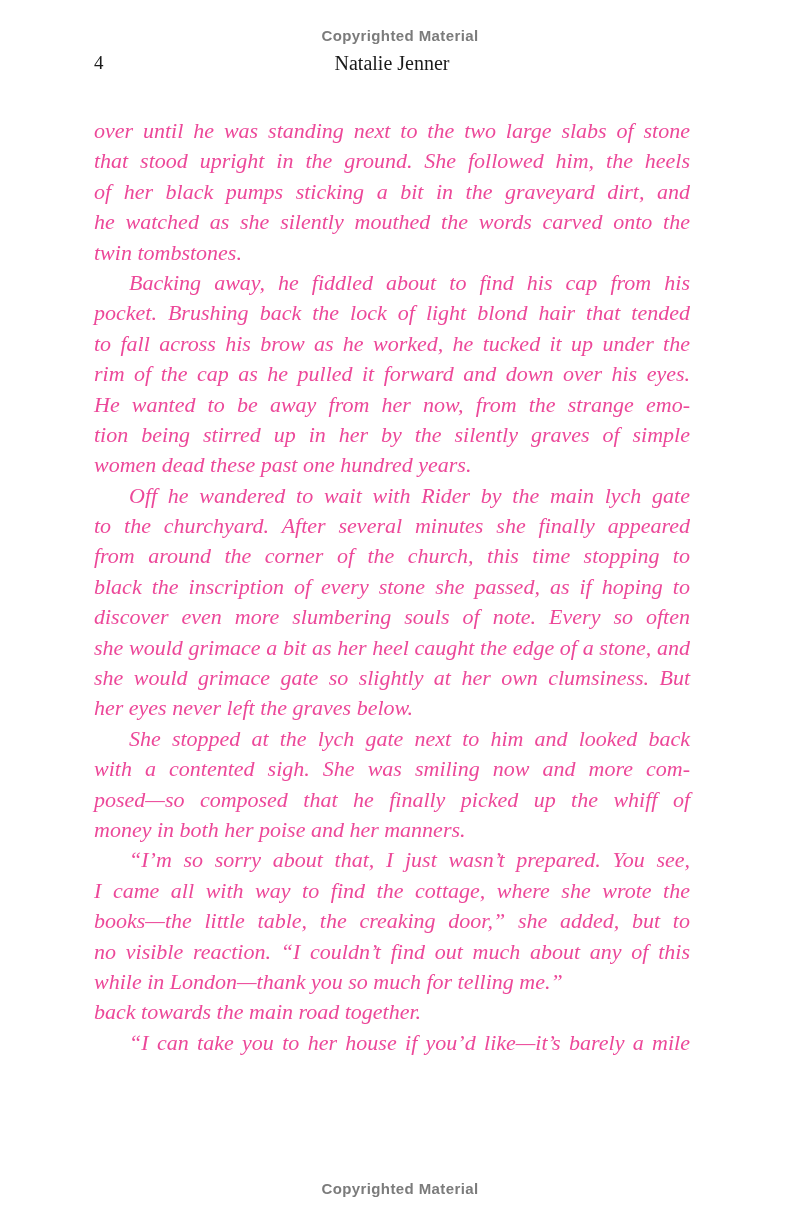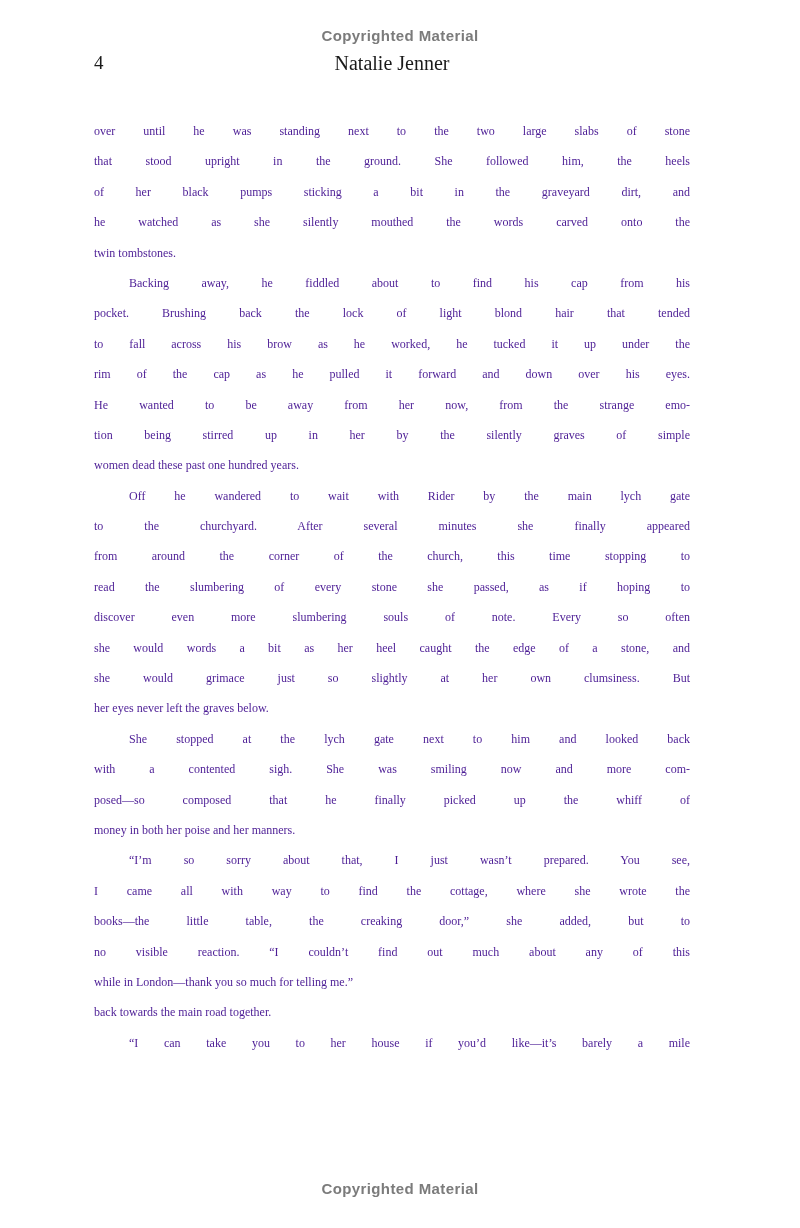--- a/index.html
+++ b/index.html
@@ -49,22 +49,23 @@
     width: 100%;
     text-align: center;
     font-size: 20px;
     color: #1a1a1a;
   }
   .body-text {
     position: absolute;
     top: 116px;
     left: 94px;
     width: 596px;
-    color: #4c1d95;
-    font-size: 12px;
+    color: #ec4899;
+    font-size: 22px;
+    font-style: italic;
   }
   .line {
     line-height: 30.4px;
     height: 30.4px;
     text-align: justify;
     text-align-last: justify;
     white-space: normal;
   }
   .line.last {
     text-align-last: left;
@@ -93,24 +94,24 @@
       <div class="line indent">Backing away, he fiddled about to find his cap from his</div>
       <div class="line">pocket. Brushing back the lock of light blond hair that tended</div>
       <div class="line">to fall across his brow as he worked, he tucked it up under the</div>
       <div class="line">rim of the cap as he pulled it forward and down over his eyes.</div>
       <div class="line">He wanted to be away from her now, from the strange emo-</div>
       <div class="line">tion being stirred up in her by the silently graves of simple</div>
       <div class="line last">women dead these past one hundred years.</div>
       <div class="line indent">Off he wandered to wait with Rider by the main lych gate</div>
       <div class="line">to the churchyard. After several minutes she finally appeared</div>
       <div class="line">from around the corner of the church, this time stopping to</div>
-      <div class="line">read the slumbering of every stone she passed, as if hoping to</div>
+      <div class="line">black the inscription of every stone she passed, as if hoping to</div>
       <div class="line">discover even more slumbering souls of note. Every so often</div>
-      <div class="line">she would words a bit as her heel caught the edge of a stone, and</div>
-      <div class="line">she would grimace just so slightly at her own clumsiness. But</div>
+      <div class="line">she would grimace a bit as her heel caught the edge of a stone, and</div>
+      <div class="line">she would grimace gate so slightly at her own clumsiness. But</div>
       <div class="line last">her eyes never left the graves below.</div>
       <div class="line indent">She stopped at the lych gate next to him and looked back</div>
       <div class="line">with a contented sigh. She was smiling now and more com-</div>
       <div class="line">posed—so composed that he finally picked up the whiff of</div>
       <div class="line last">money in both her poise and her manners.</div>
       <div class="line indent">“I’m so sorry about that, I just wasn’t prepared. You see,</div>
       <div class="line">I came all with way to find the cottage, where she wrote the</div>
       <div class="line">books—the little table, the creaking door,” she added, but to</div>
       <div class="line">no visible reaction. “I couldn’t find out much about any of this</div>
       <div class="line last">while in London—thank you so much for telling me.”</div>

